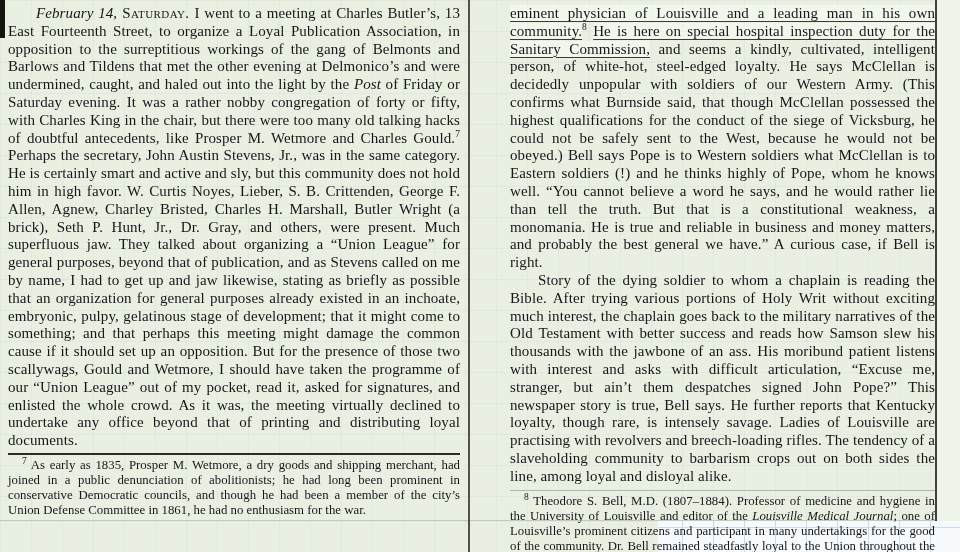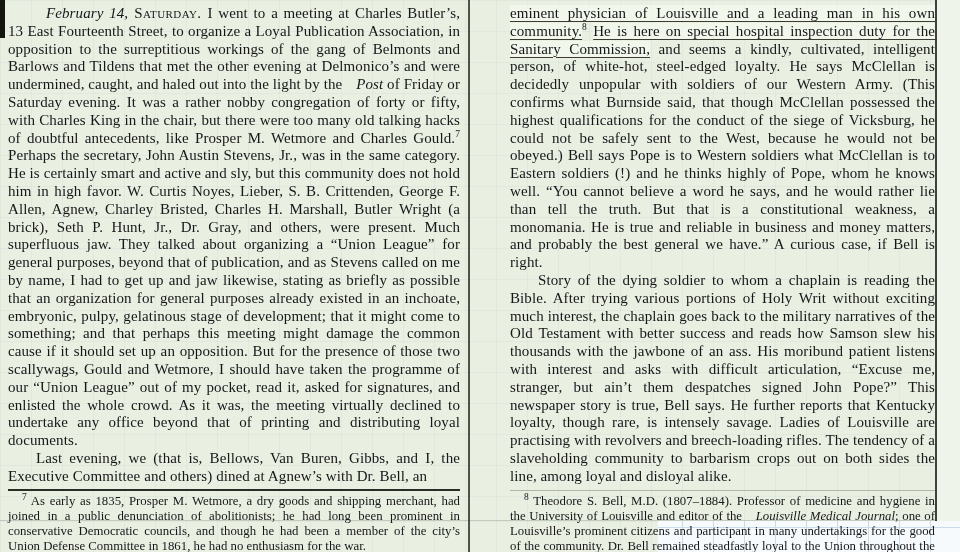--- a/index.html
+++ b/index.html
@@ -68,21 +68,21 @@
     margin: 0;
     font-size: 12.8px;
     line-height: 15px;
     text-align: justify;
     text-indent: 14px;
   }
   .fn-rule { border: none; margin: 3px 0 3px 0; }
   .fn-rule.dark  { border-top: 2px solid #2c2c26; }
   .fn-rule.light { border-top: 1px solid #aeb8a8; margin-top: 4px; }
   sup { font-size: 9.5px; line-height: 0; vertical-align: super; }
-  .it { font-style: italic; margin-left: 10px; }
+  .it { font-style: italic; }
   .sc { font-variant: small-caps; letter-spacing: 0.4px; }
   .ul {
     text-decoration: underline;
     text-decoration-color: #3b3b34;
     text-decoration-thickness: 1px;
     text-underline-offset: 3px;
     background: rgba(250, 253, 246, 0.55);
   }
 </style>
 </head>
@@ -91,21 +91,20 @@
 <div class="stage">
   <div class="sheet-a"></div>
   <div class="sheet-b"></div>
   <div class="edge-strip"></div>
   <div class="corner-mark"></div>
   <div class="divider-v"></div>
   <div class="page-edge-line"></div>
 
   <div class="col col-left">
       <p class="body indent"><span class="it">February 14,</span><span class="sc"> Saturday. </span><span>I went to a meeting at Charles Butler’s, 13 East Fourteenth Street, to organize a Loyal Publication Association, in opposition to the surreptitious workings of the gang of Belmonts and Barlows and Tildens that met the other evening at Delmonico’s and were undermined, caught, and haled out into the light by the </span><span class="it">Post</span><span> of Friday or Saturday evening. It was a rather nobby congregation of forty or fifty, with Charles King in the chair, but there were too many old talking hacks of doubtful antecedents, like Prosper M. Wetmore and Charles Gould.</span><sup>7</sup><span> Perhaps the secretary, John Austin Stevens, Jr., was in the same category. He is certainly smart and active and sly, but this community does not hold him in high favor. W. Curtis Noyes, Lieber, S. B. Crittenden, George F. Allen, Agnew, Charley Bristed, Charles H. Marshall, Butler Wright (a brick), Seth P. Hunt, Jr., Dr. Gray, and others, were present. Much superfluous jaw. They talked about organizing a “Union League” for general purposes, beyond that of publication, and as Stevens called on me by name, I had to get up and jaw likewise, stating as briefly as possible that an organization for general purposes already existed in an inchoate, embryonic, pulpy, gelatinous stage of development; that it might come to something; and that perhaps this meeting might damage the common cause if it should set up an opposition. But for the presence of those two scallywags, Gould and Wetmore, I should have taken the programme of our “Union League” out of my pocket, read it, asked for signatures, and enlisted the whole crowd. As it was, the meeting virtually declined to undertake any office beyond that of printing and distributing loyal documents.</span></p>
-      <p class="body indent"><span>Last evening, we (that is, Bellows, Van Buren, Gibbs, and I, the Executive Committee and others) dined at Agnew’s with Dr. Bell, an</span></p>
       <div class="fn-rule dark"></div>
       <p class="footnote"><sup>7</sup><span> As early as 1835, Prosper M. Wetmore, a dry goods and shipping merchant, had joined in a public denunciation of abolitionists; he had long been prominent in conservative Democratic councils, and though he had been a member of the city’s Union Defense Committee in 1861, he had no enthusiasm for the war.</span></p>
     </div>
   <div class="col col-right">
       <p class="body"><span class="ul">eminent physician of Louisville and a leading man in his own community.</span><sup>8</sup><span> </span><span class="ul">He is here on special hospital inspection duty for the Sanitary Commission,</span><span> and seems a kindly, cultivated, intelligent person, of white-hot, steel-edged loyalty. He says McClellan is decidedly unpopular with soldiers of our Western Army. (This confirms what Burnside said, that though McClellan possessed the highest qualifications for the conduct of the siege of Vicksburg, he could not be safely sent to the West, because he would not be obeyed.) Bell says Pope is to Western soldiers what McClellan is to Eastern soldiers (!) and he thinks highly of Pope, whom he knows well. “You cannot believe a word he says, and he would rather lie than tell the truth. But that is a constitutional weakness, a monomania. He is true and reliable in business and money matters, and probably the best general we have.” A curious case, if Bell is right.</span></p>
       <p class="body indent"><span>Story of the dying soldier to whom a chaplain is reading the Bible. After trying various portions of Holy Writ without exciting much interest, the chaplain goes back to the military narratives of the Old Testament with better success and reads how Samson slew his thousands with the jawbone of an ass. His moribund patient listens with interest and asks with difficult articulation, “Excuse me, stranger, but ain’t them despatches signed John Pope?” This newspaper story is true, Bell says. He further reports that Kentucky loyalty, though rare, is intensely savage. Ladies of Louisville are practising with revolvers and breech-loading rifles. The tendency of a slaveholding community to barbarism crops out on both sides the line, among loyal and disloyal alike.</span></p>
       <div class="fn-rule light"></div>
       <p class="footnote"><sup>8</sup><span> Theodore S. Bell, M.D. (1807–1884). Professor of medicine and hygiene in the University of Louisville and editor of the </span><span class="it">Louisville Medical Journal</span><span>; one of Louisville’s prominent citizens and participant in many undertakings for the good of the community. Dr. Bell remained steadfastly loyal to the Union throughout the Civil War. President Lincoln sent him a musket inscribed: “From A. Lincoln to Dr. T. S. Bell, for his unswerving loyalty.”</span></p>
     </div>
 </div>

